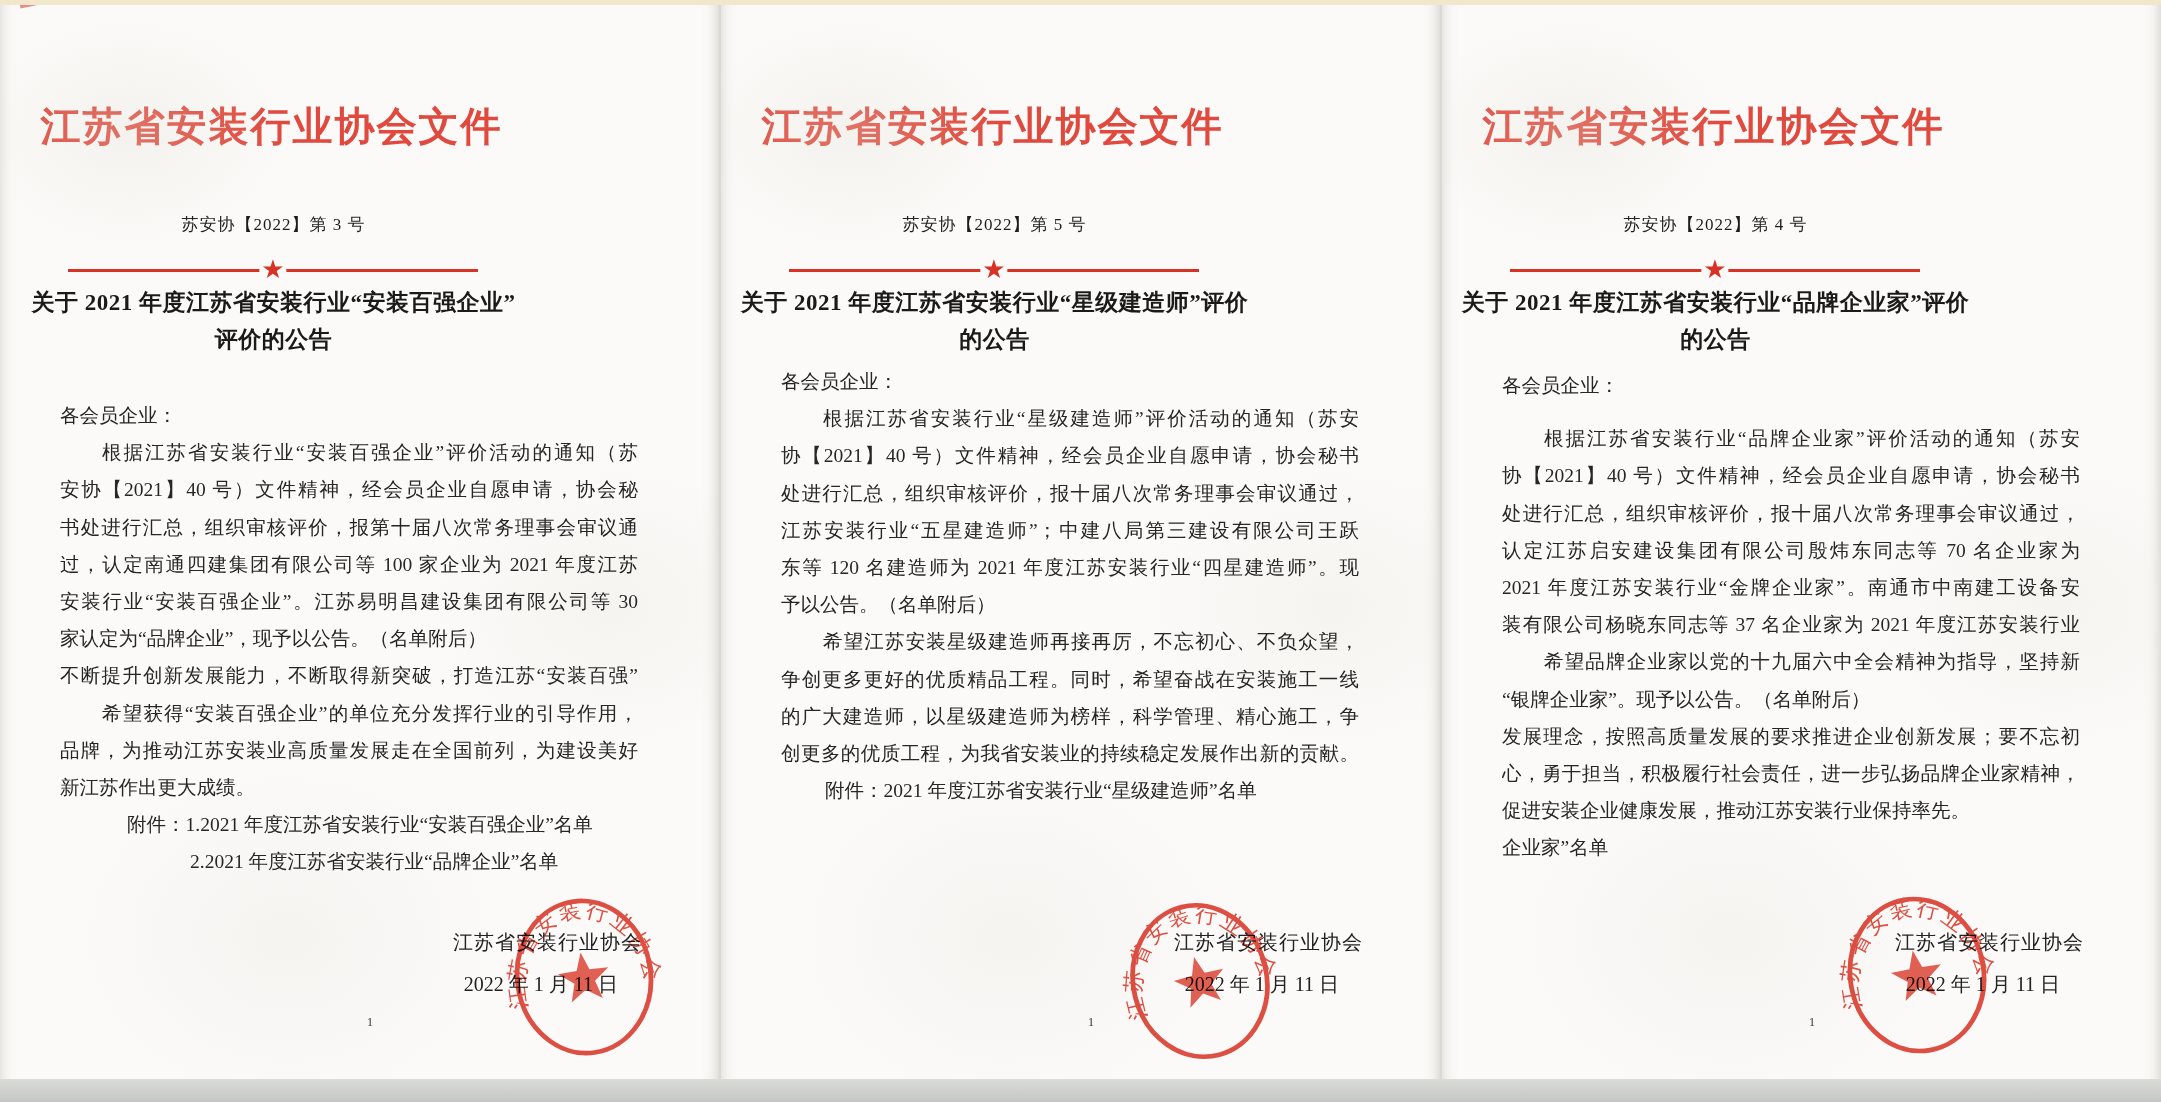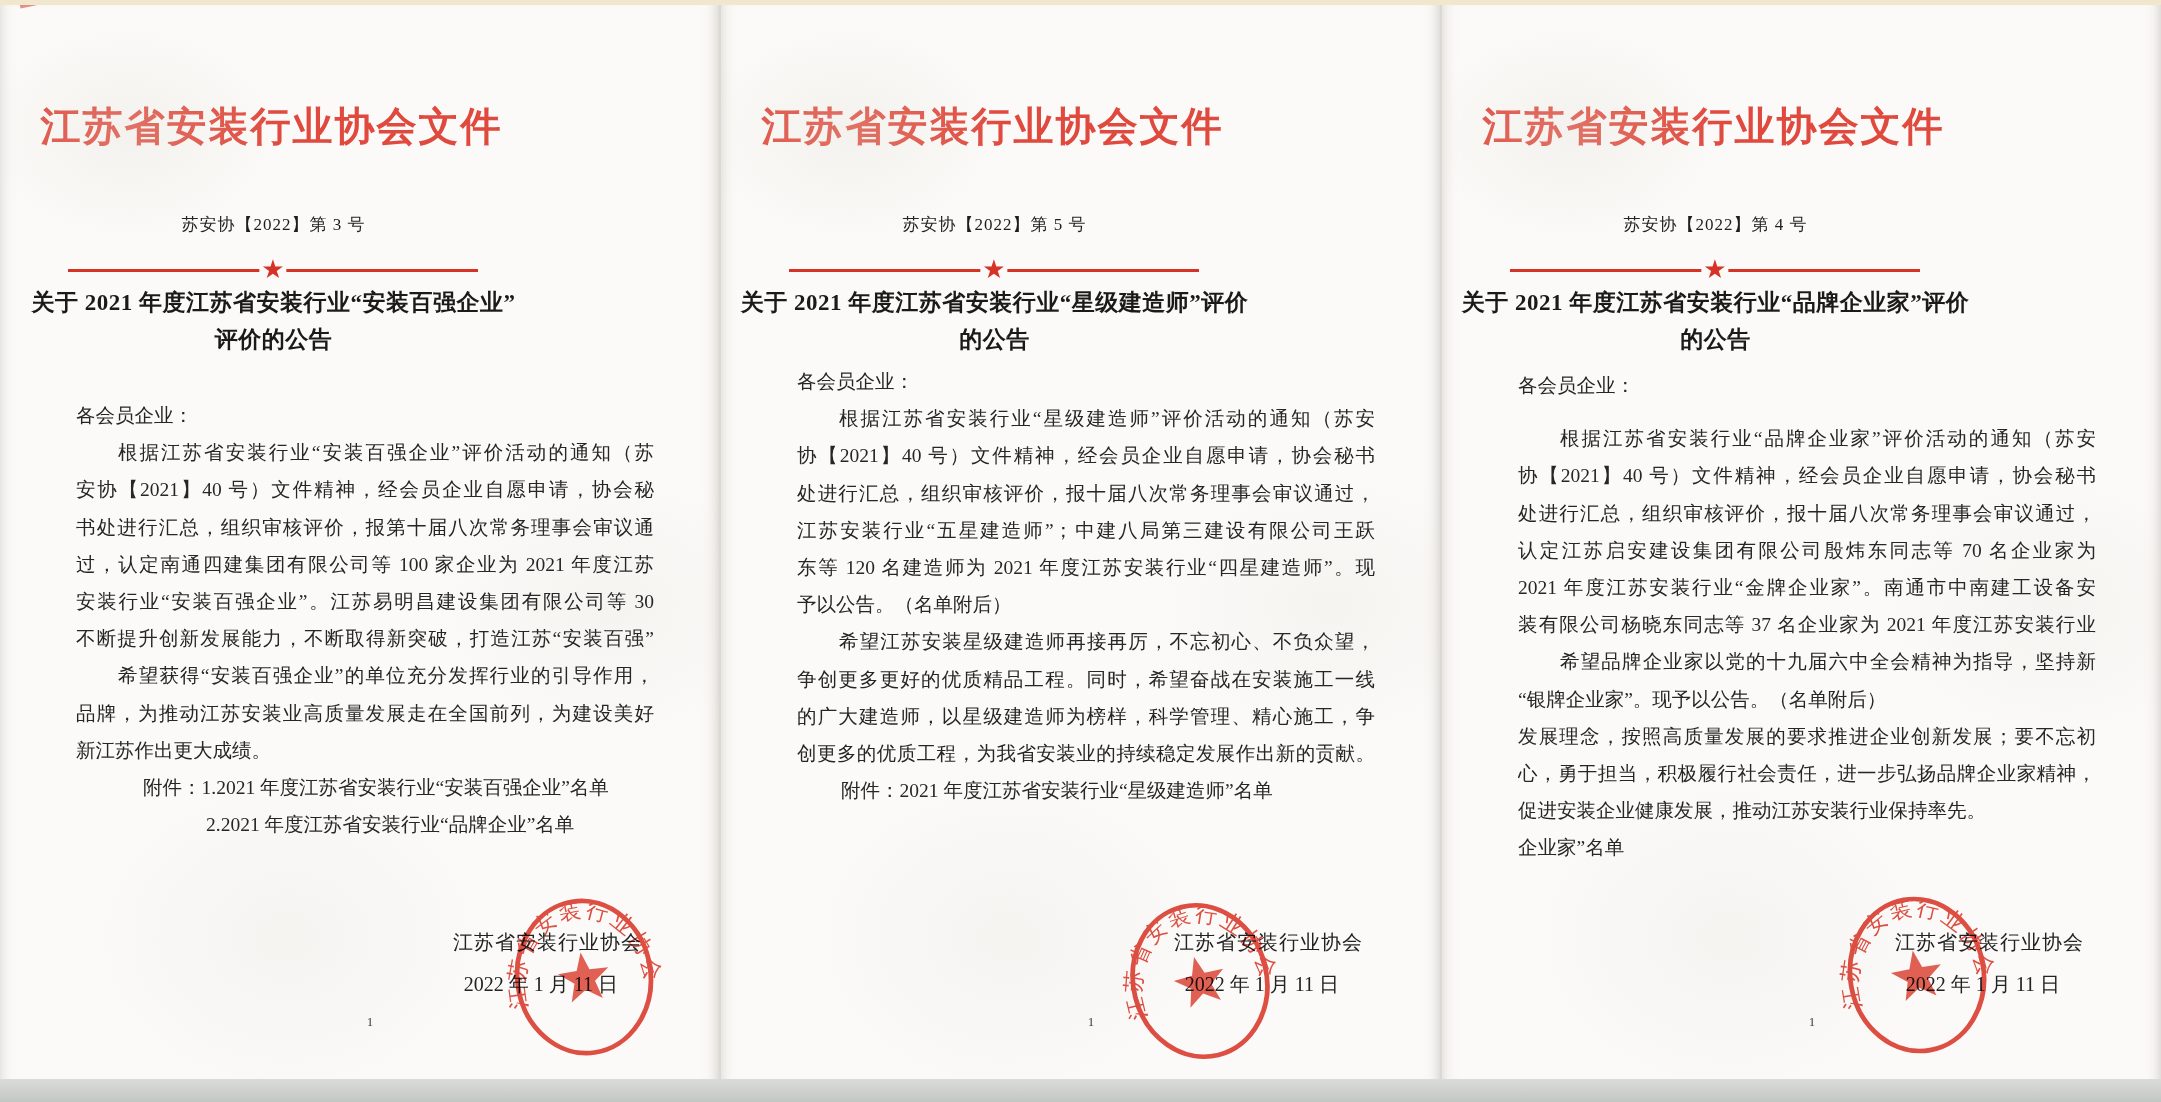--- a/index.html
+++ b/index.html
@@ -43,21 +43,21 @@
     position:absolute; left:50%; top:-13px; transform:translateX(-50%);
     font-size:26px; line-height:27px; color:#d63226; background:#fbfaf8; padding:0 2px;
   }
   .title {
     position:absolute; top:284px; left:0; width:100%; text-align:center;
     transform:translateX(-86px);
     font-size:23px; font-weight:bold; line-height:37px; color:#1a1a1a;
     letter-spacing:0.5px;
   }
   .body {
-    position:absolute; left:76px; width:578px;
+    position:absolute; left:60px; width:578px;
     font-size:19.5px; color:#262626; z-index:1;
   }
   .bline { line-height:37.2px; height:37.2px; overflow:hidden; text-align:justify; text-align-last:left; }
   .bline.just { text-align-last:justify; }
 
   .sig  { position:absolute; top:929px; right:77px;  font-size:20px; letter-spacing:1px; color:#222; z-index:2; }
   .date { position:absolute; top:971px; right:101px; font-size:20px; color:#222; z-index:2; }
   .pagenum { position:absolute; top:1014px; left:340px; width:60px; text-align:center;
              font-size:13px; color:#333; }
   .stamp { position:absolute; width:162px; height:182px; z-index:3;
@@ -79,20 +79,21 @@
       <div>关于 2021 年度江苏省安装行业“安装百强企业”</div>
       <div>评价的公告</div>
     </div>
     <div class="body" style="top: 397px;">
         <div class="bline">各会员企业：</div>
         <div class="bline just" style="padding-left: 42px;">根据江苏省安装行业“安装百强企业”评价活动的通知（苏</div>
         <div class="bline just">安协【2021】40 号）文件精神，经会员企业自愿申请，协会秘</div>
         <div class="bline just">书处进行汇总，组织审核评价，报第十届八次常务理事会审议通</div>
         <div class="bline just">过，认定南通四建集团有限公司等 100 家企业为 2021 年度江苏</div>
         <div class="bline just">安装行业“安装百强企业”。江苏易明昌建设集团有限公司等 30</div>
+        <div class="bline">家认定为“品牌企业”，现予以公告。（名单附后）</div>
         <div class="bline just">不断提升创新发展能力，不断取得新突破，打造江苏“安装百强”</div>
         <div class="bline just" style="padding-left: 42px;">希望获得“安装百强企业”的单位充分发挥行业的引导作用，</div>
         <div class="bline just">品牌，为推动江苏安装业高质量发展走在全国前列，为建设美好</div>
         <div class="bline">新江苏作出更大成绩。</div>
         <div class="bline" style="padding-left: 67px;">附件：1.2021 年度江苏省安装行业“安装百强企业”名单</div>
         <div class="bline" style="padding-left: 130px;">2.2021 年度江苏省安装行业“品牌企业”名单</div>
       </div>
     <div class="sig">江苏省安装行业协会</div>
     <div class="date">2022 年 1 月 11 日</div>
     <div class="pagenum">1</div>

